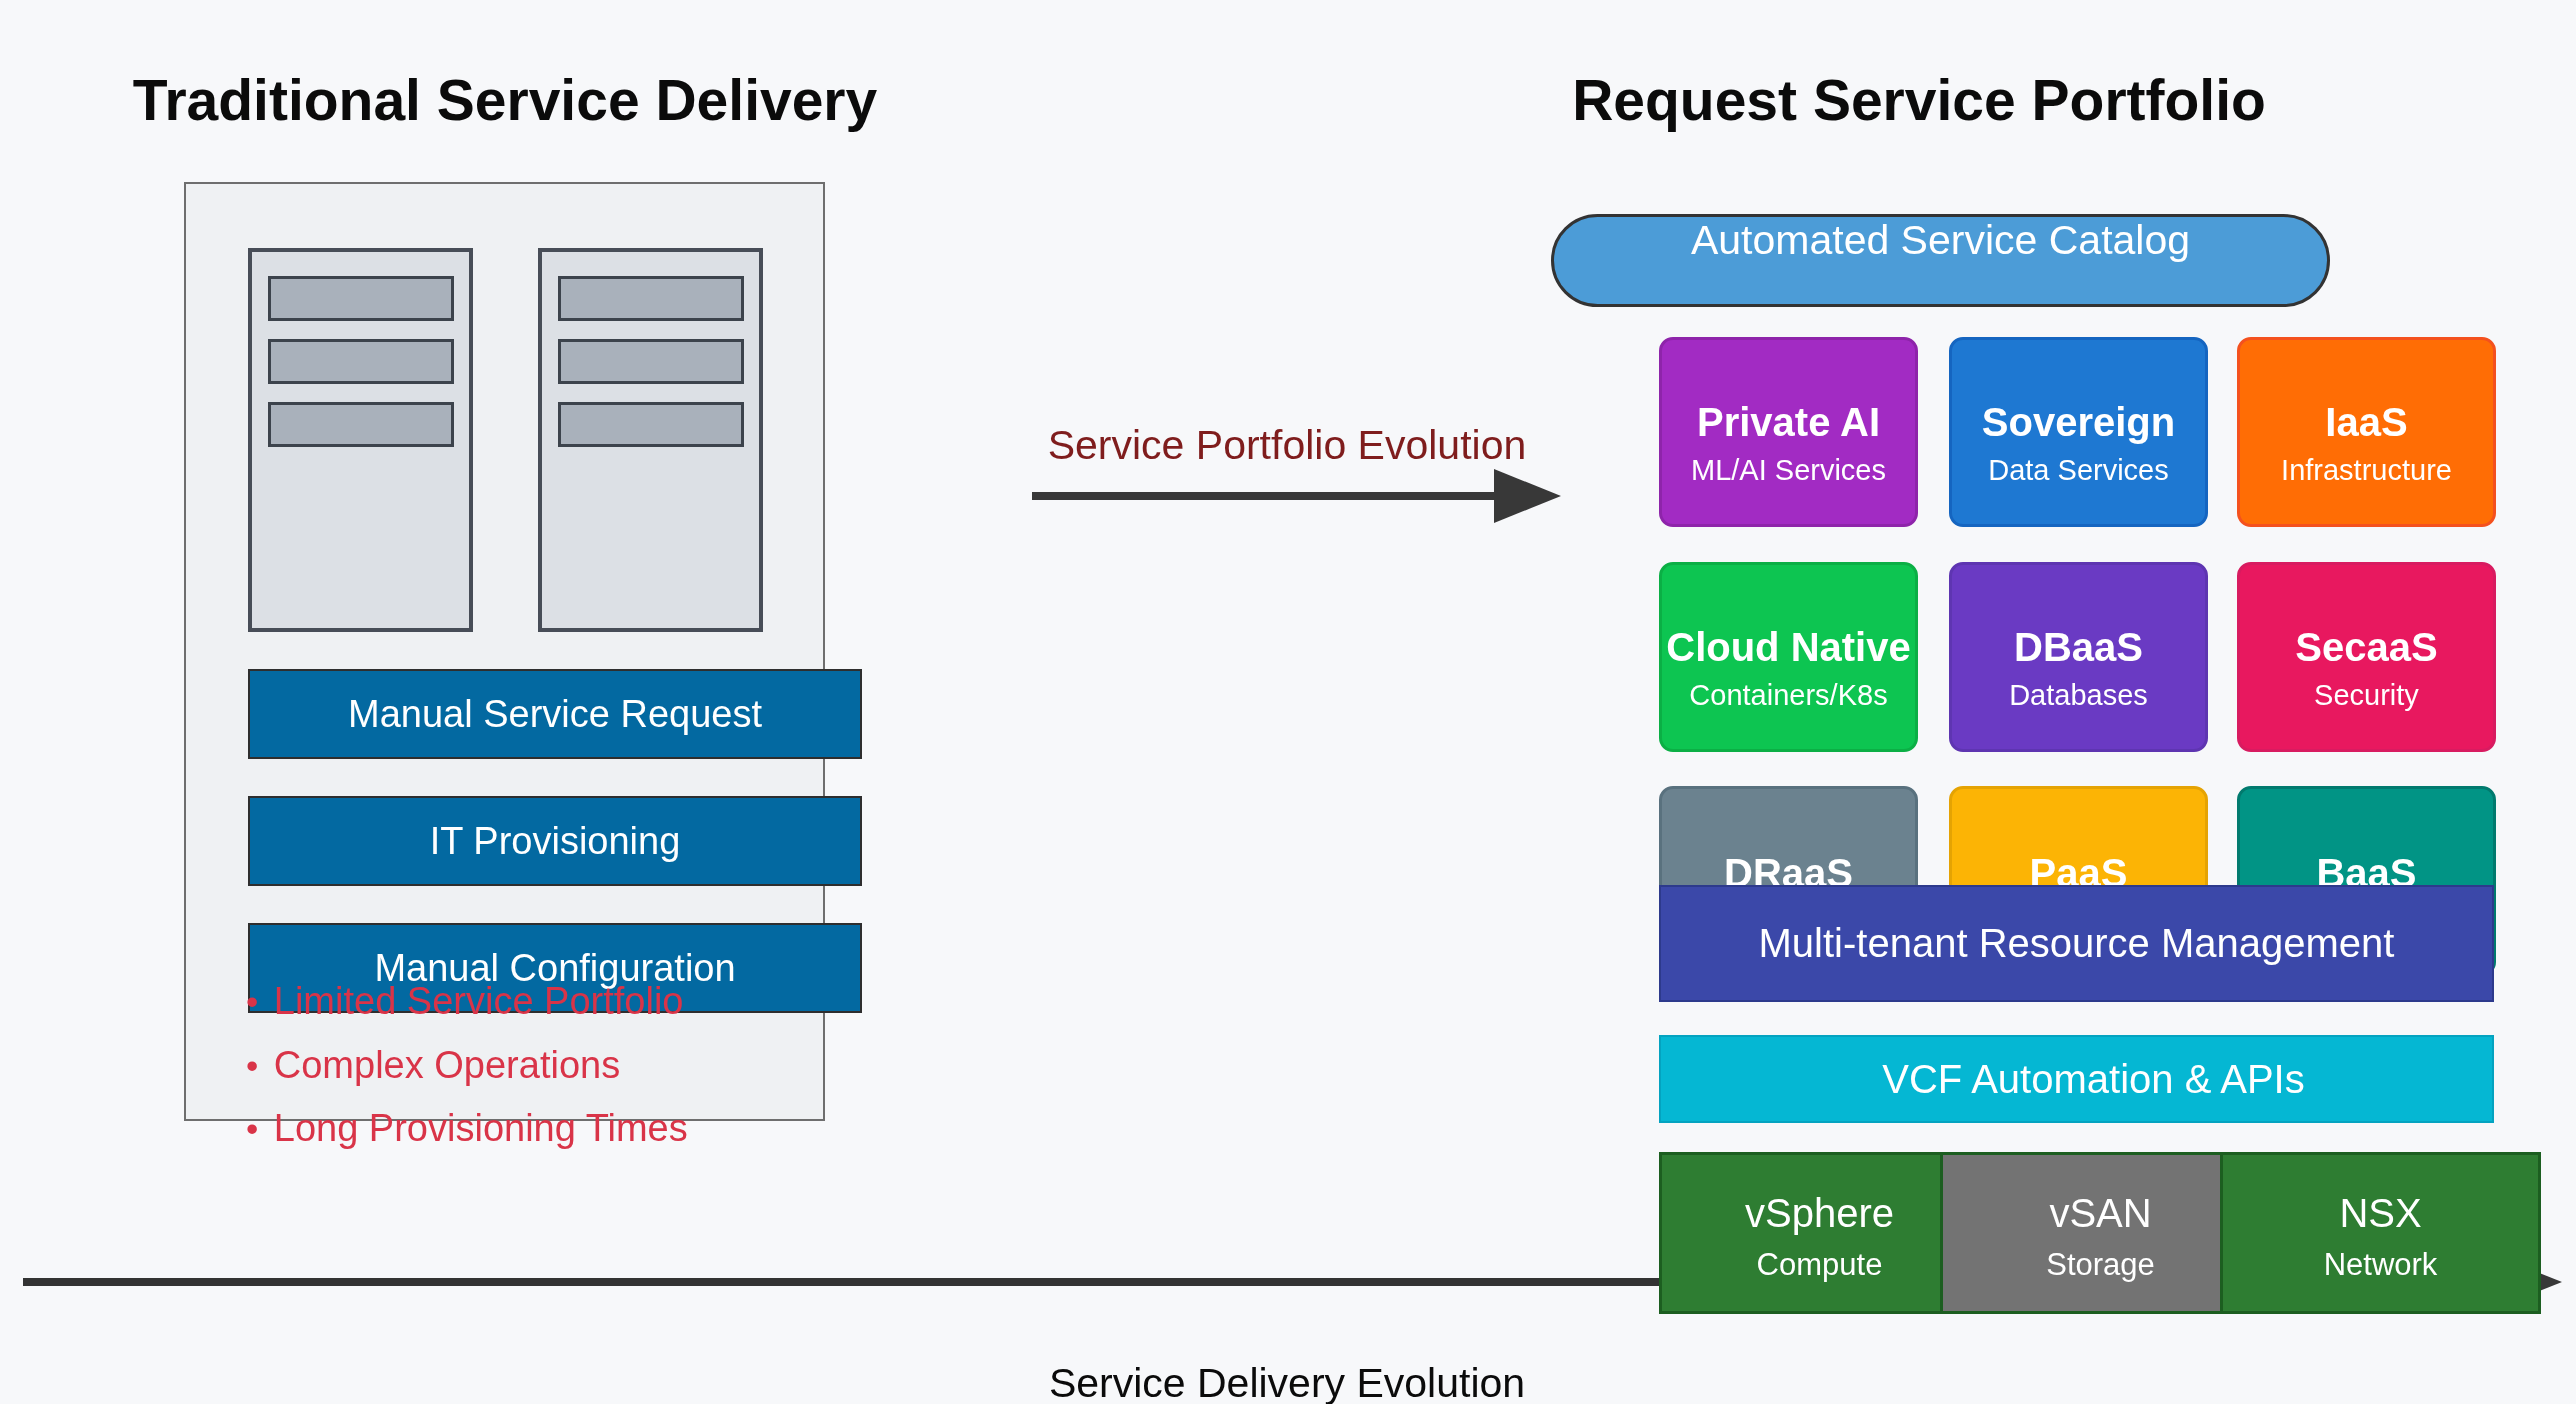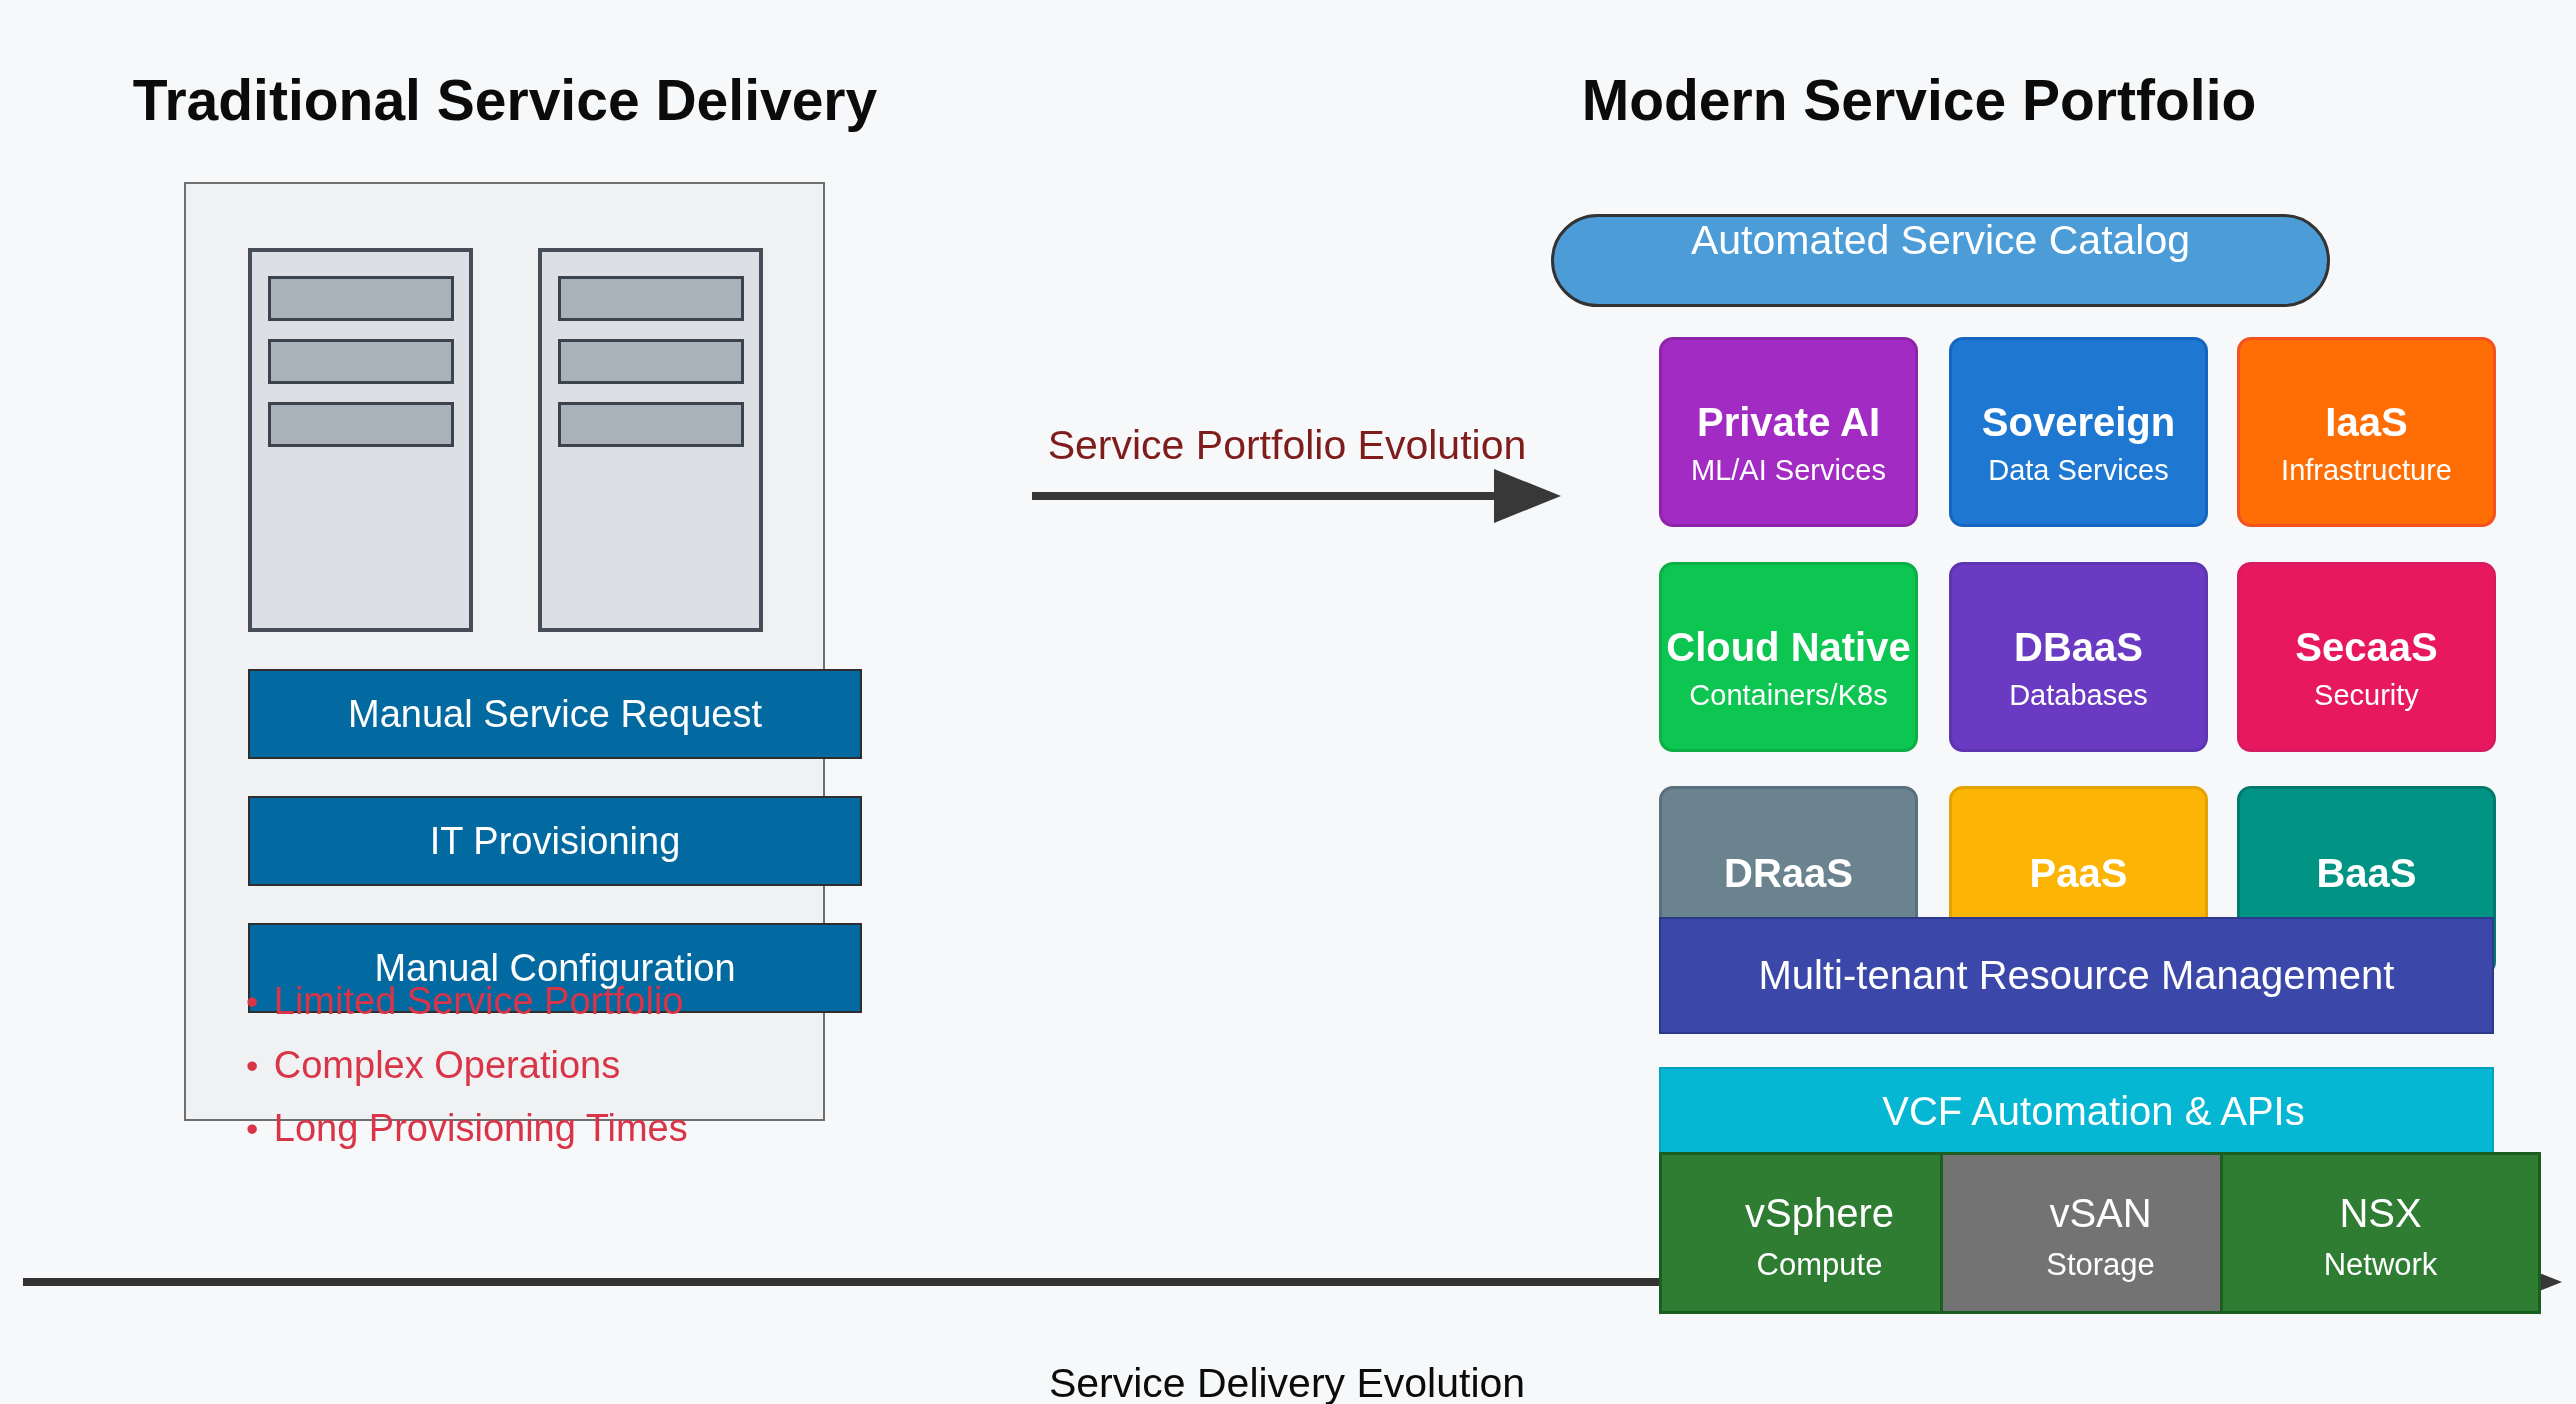--- a/index.html
+++ b/index.html
@@ -45,21 +45,21 @@
     color:#fff;font-size:41px;display:flex;align-items:flex-start;justify-content:center;}
 
   .card{position:absolute;width:259px;height:190px;border-radius:14px;border:3.5px solid transparent;box-sizing:border-box;color:#fff;text-align:center;}
   .card .c-title{position:absolute;left:0;right:0;top:60px;font-size:40px;font-weight:600;white-space:nowrap;}
   .card .c-sub{position:absolute;left:0;right:0;top:114px;font-size:29px;font-weight:400;white-space:nowrap;}
   .col1{left:1659px;} .col2{left:1949px;} .col3{left:2237px;}
   .row1{top:337px;} .row2{top:562px;} .row3{top:786px;z-index:1;}
   .row3 .c-title{top:62px;}
 
   .wide-bar{left:1659px;width:835px;box-sizing:border-box;color:#fff;display:flex;align-items:center;justify-content:center;
-    font-size:40px;white-space:nowrap;margin-top:32px;}
+    font-size:40px;white-space:nowrap;}
   #bar-multitenant{top:885px;height:117px;border:2.6px solid #2d3a8c;z-index:2;}
   #bar-vcf{top:1035px;height:88px;border:2.6px solid #04a3c0;z-index:2;}
 
   .found{position:absolute;width:321px;height:162px;border:3.5px solid transparent;box-sizing:border-box;color:#fff;text-align:center;z-index:2;}
   .found .f-title{position:absolute;left:0;right:0;top:36px;font-size:40px;font-weight:500;white-space:nowrap;}
   .found .f-sub{position:absolute;left:0;right:0;top:92px;font-size:31px;font-weight:400;white-space:nowrap;}
   #found-1{left:1659px;top:1152px;}
   #found-2{left:1940px;top:1152px;}
   #found-3{left:2220px;top:1152px;}
 
@@ -90,21 +90,21 @@
 </div>
 
 <div id="issue-1" class="issue"><span class="bullet">•</span><span>Limited Service Portfolio</span></div>
 <div id="issue-2" class="issue"><span class="bullet">•</span><span>Complex Operations</span></div>
 <div id="issue-3" class="issue"><span class="bullet">•</span><span>Long Provisioning Times</span></div>
 
 <div id="mid-label" class="abs">Service Portfolio Evolution</div>
 <div id="mid-arrow-line" class="abs"></div>
 <div id="mid-arrow-head" class="abs"></div>
 
-<div id="right-title" class="abs big-title">Modern Service Portfolio</div>
+<div id="right-title" class="abs big-title">Request Service Portfolio</div>
 
 <div id="catalog-pill" class="abs" style="background: rgb(76, 156, 215); border-color: rgb(51, 51, 51);">
   <span>Automated Service Catalog</span>
 </div>
 
 <div class="card col1 row1" style="background: rgb(162, 43, 195); border-color: rgb(142, 36, 170);">
   <div class="c-title">Private AI</div>
   <div class="c-sub">ML/AI Services</div>
 </div>
 <div class="card col2 row1" style="background: rgb(30, 120, 210); border-color: rgb(21, 101, 192);">

